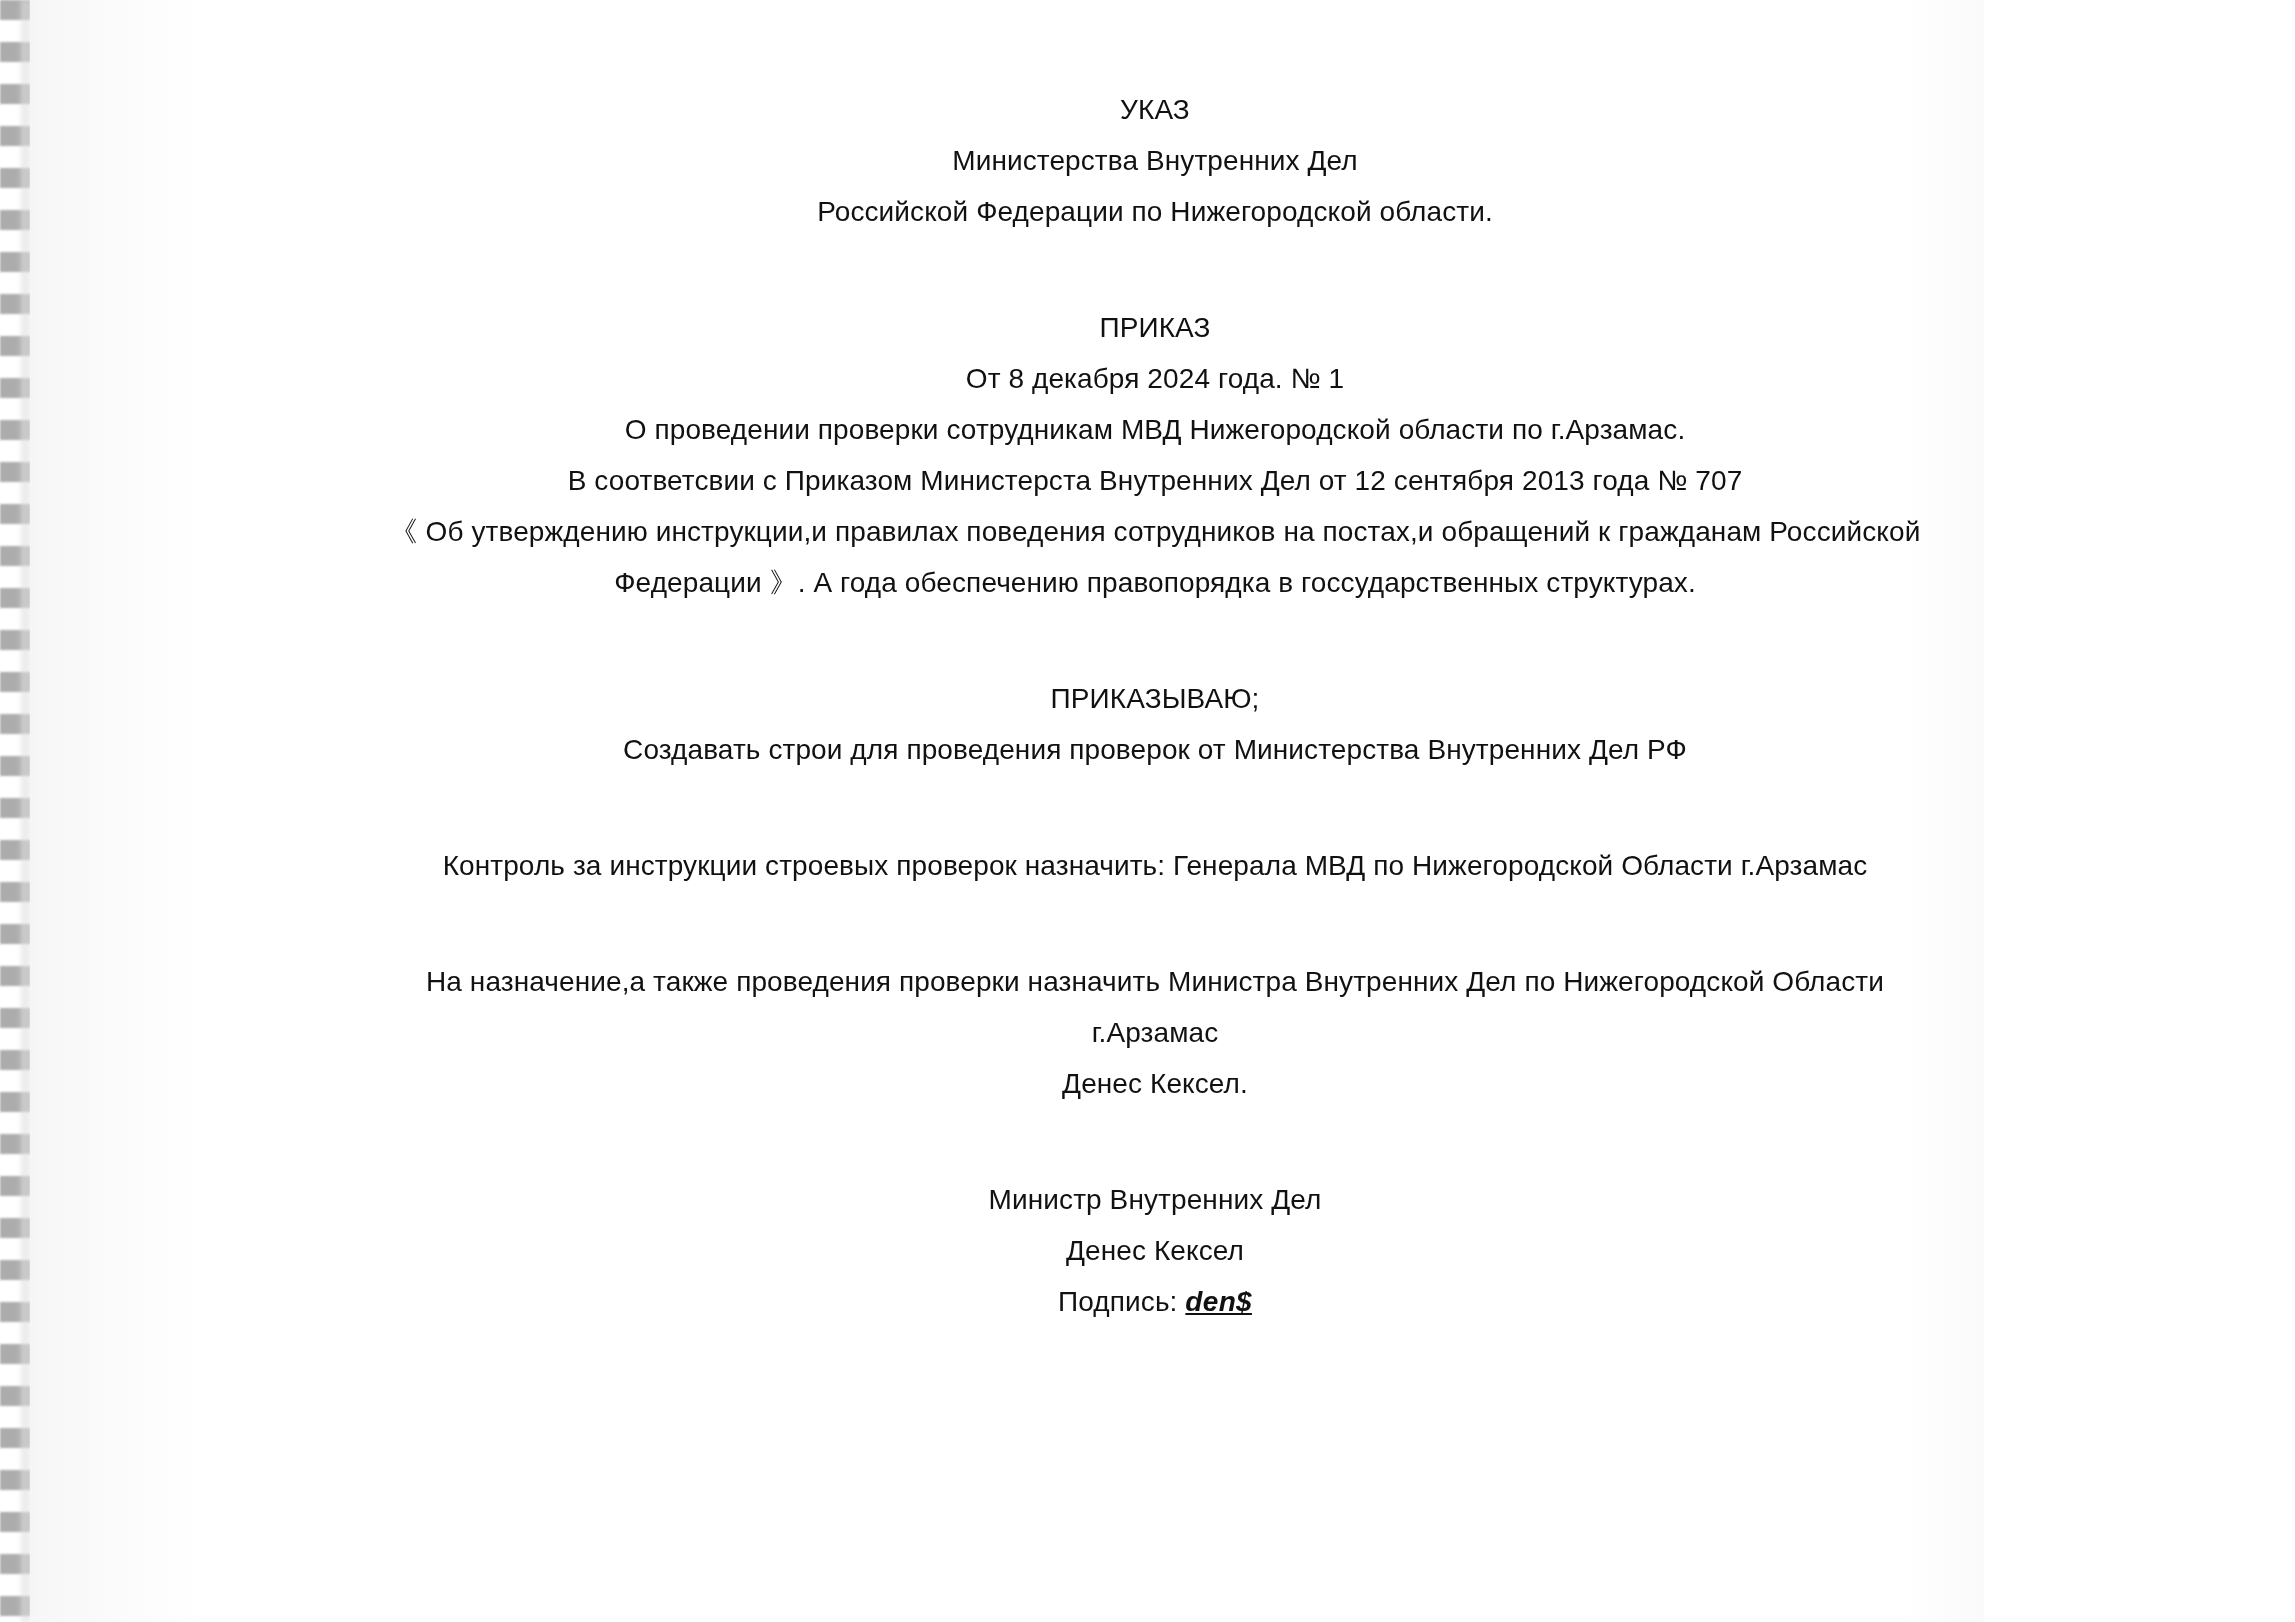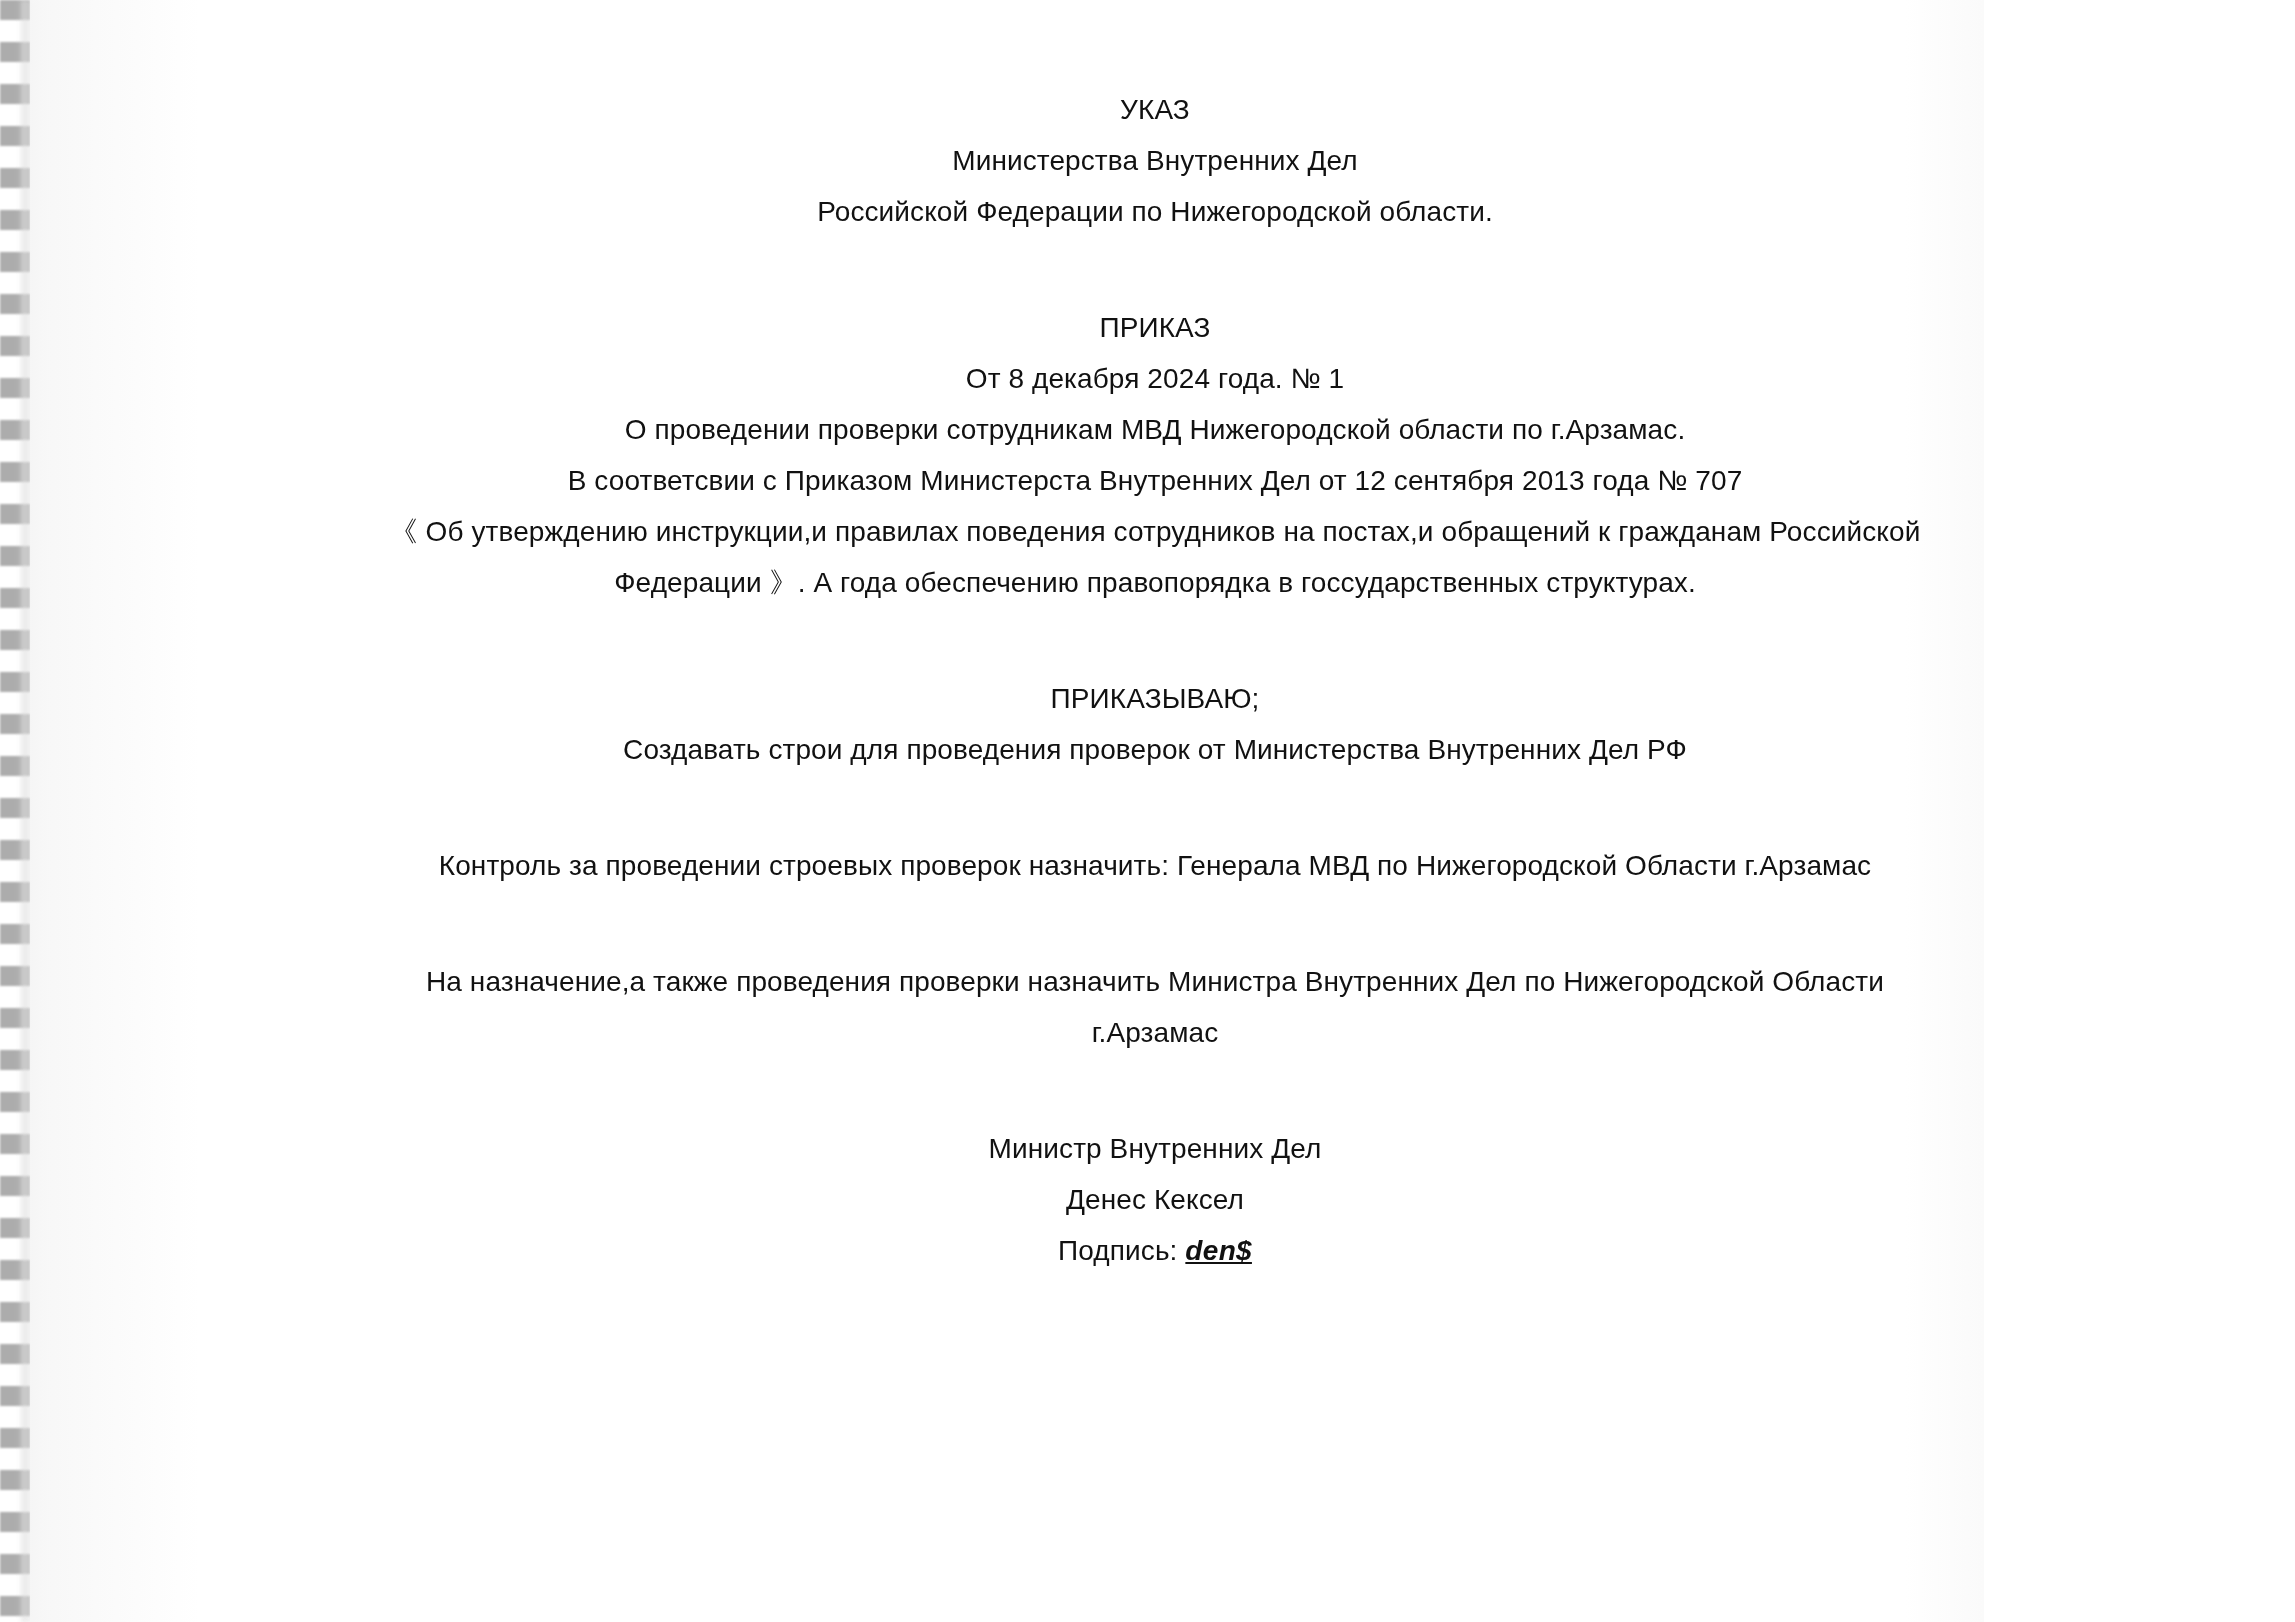--- a/index.html
+++ b/index.html
@@ -122,26 +122,27 @@
     <div class="line">《 Об утверждению инструкции,и правилах поведения сотрудников на постах,и обращений к гражданам Российской</div>
     <div class="line">Федерации 》. А года обеспечению правопорядка в госсударственных структурах.</div>
 
     <div class="spacer-lg"></div>
 
     <div class="line">ПРИКАЗЫВАЮ;</div>
     <div class="line">Создавать строи для проведения проверок от Министерства Внутренних Дел РФ</div>
 
     <div class="spacer-lg"></div>
 
-    <div class="line">Контроль за проведении строевых проверок назначить: Генерала МВД по Нижегородской Области г.Арзамас</div>
+    <div class="line">Контроль за инструкции строевых проверок назначить: Генерала МВД по Нижегородской Области г.Арзамас</div>
 
     <div class="spacer-lg"></div>
 
     <div class="line">На назначение,а также проведения проверки назначить Министра Внутренних Дел по Нижегородской Области</div>
     <div class="line">г.Арзамас</div>
+    <div class="line">Денес Кексел.</div>
 
     <div class="spacer-lg"></div>
 
     <div class="line">Министр Внутренних Дел</div>
     <div class="line">Денес Кексел</div>
     <div class="line"><span>Подпись:</span> <span class="sig-mark">den$</span></div>
 
   </div>
 </div>
 

